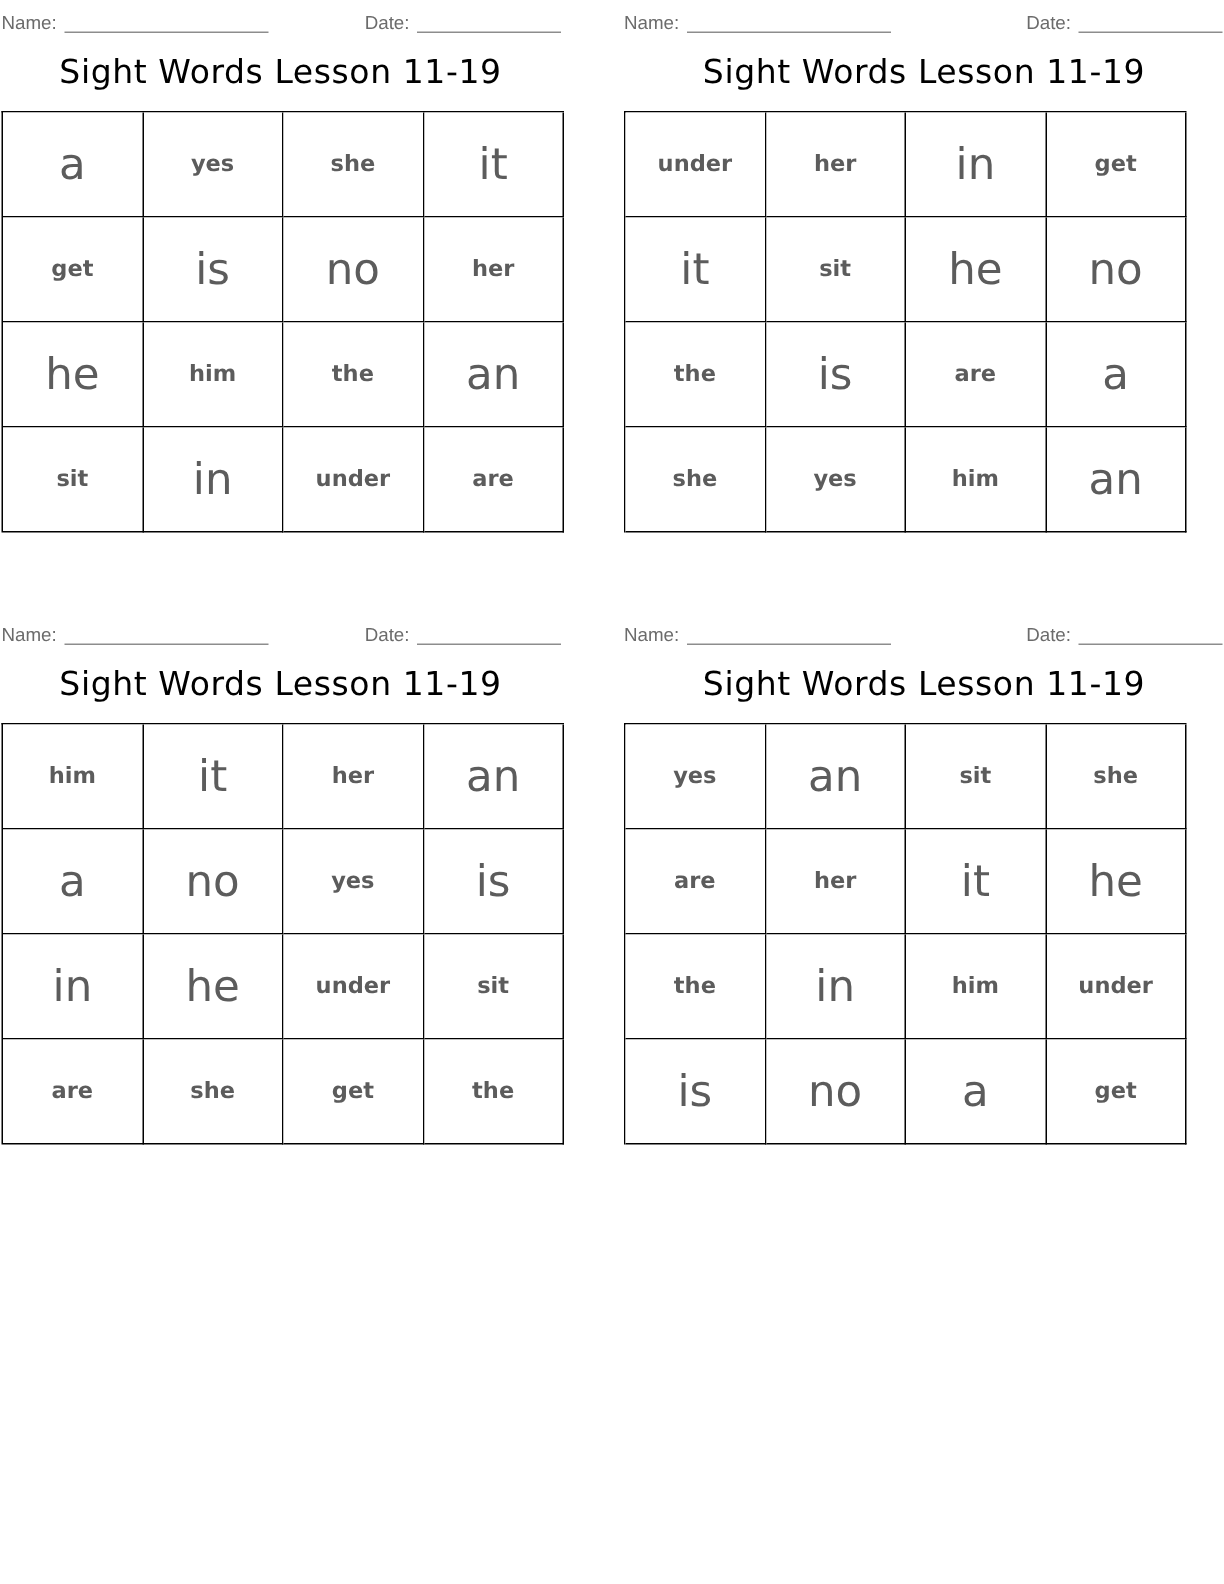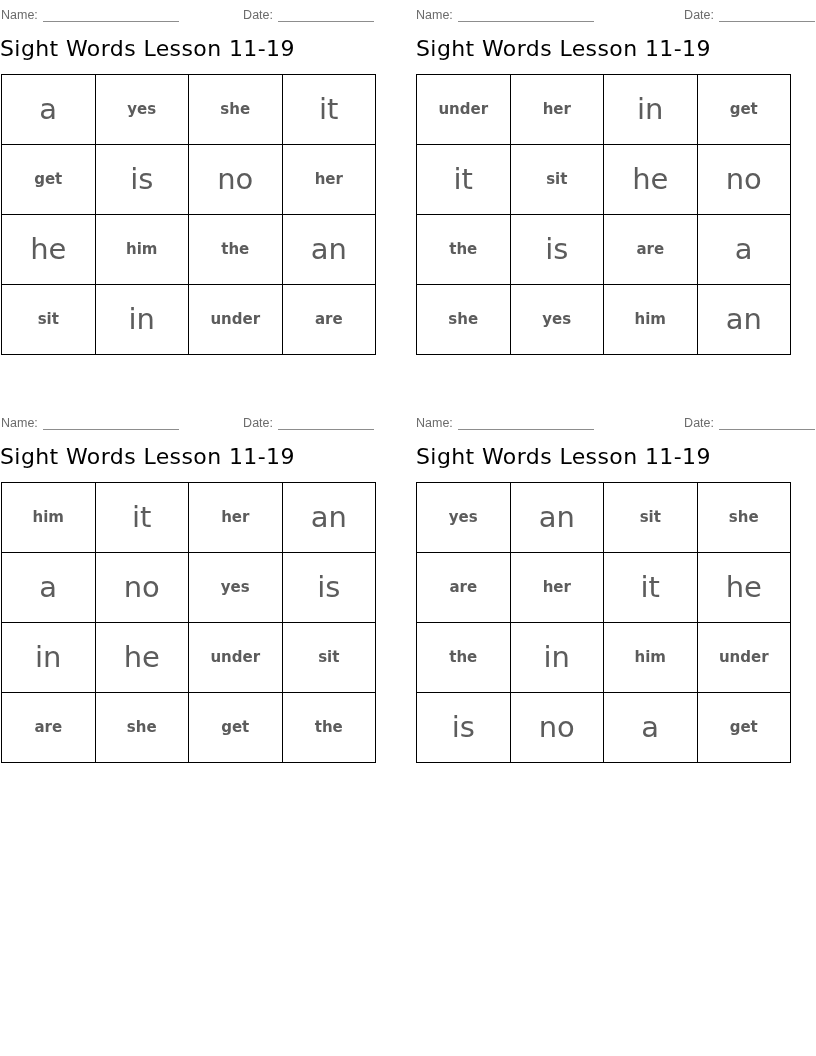--- a/index.html
+++ b/index.html
@@ -48,21 +48,21 @@
     border-bottom: 1px solid #8d8d8d;
     height: 12px;
     margin-left: 5px;
   }
   .nd-rule.name-rule { width: 136px; }
   .nd-rule.date-rule { width: 96px; }
   .nd-spacer { flex: 1 1 auto; min-width: 12px; }
 
   
   .ws-title {
-    text-align: left;
+    text-align: center;
     font-family: "DejaVu Sans", sans-serif;
     font-size: 22px;
     font-weight: 400;
     color: #000000;
     letter-spacing: 0.4px;
     margin: 0;
     padding-top: 14px;
     padding-bottom: 12px;
     padding-right: 36px;
     line-height: 26px;

